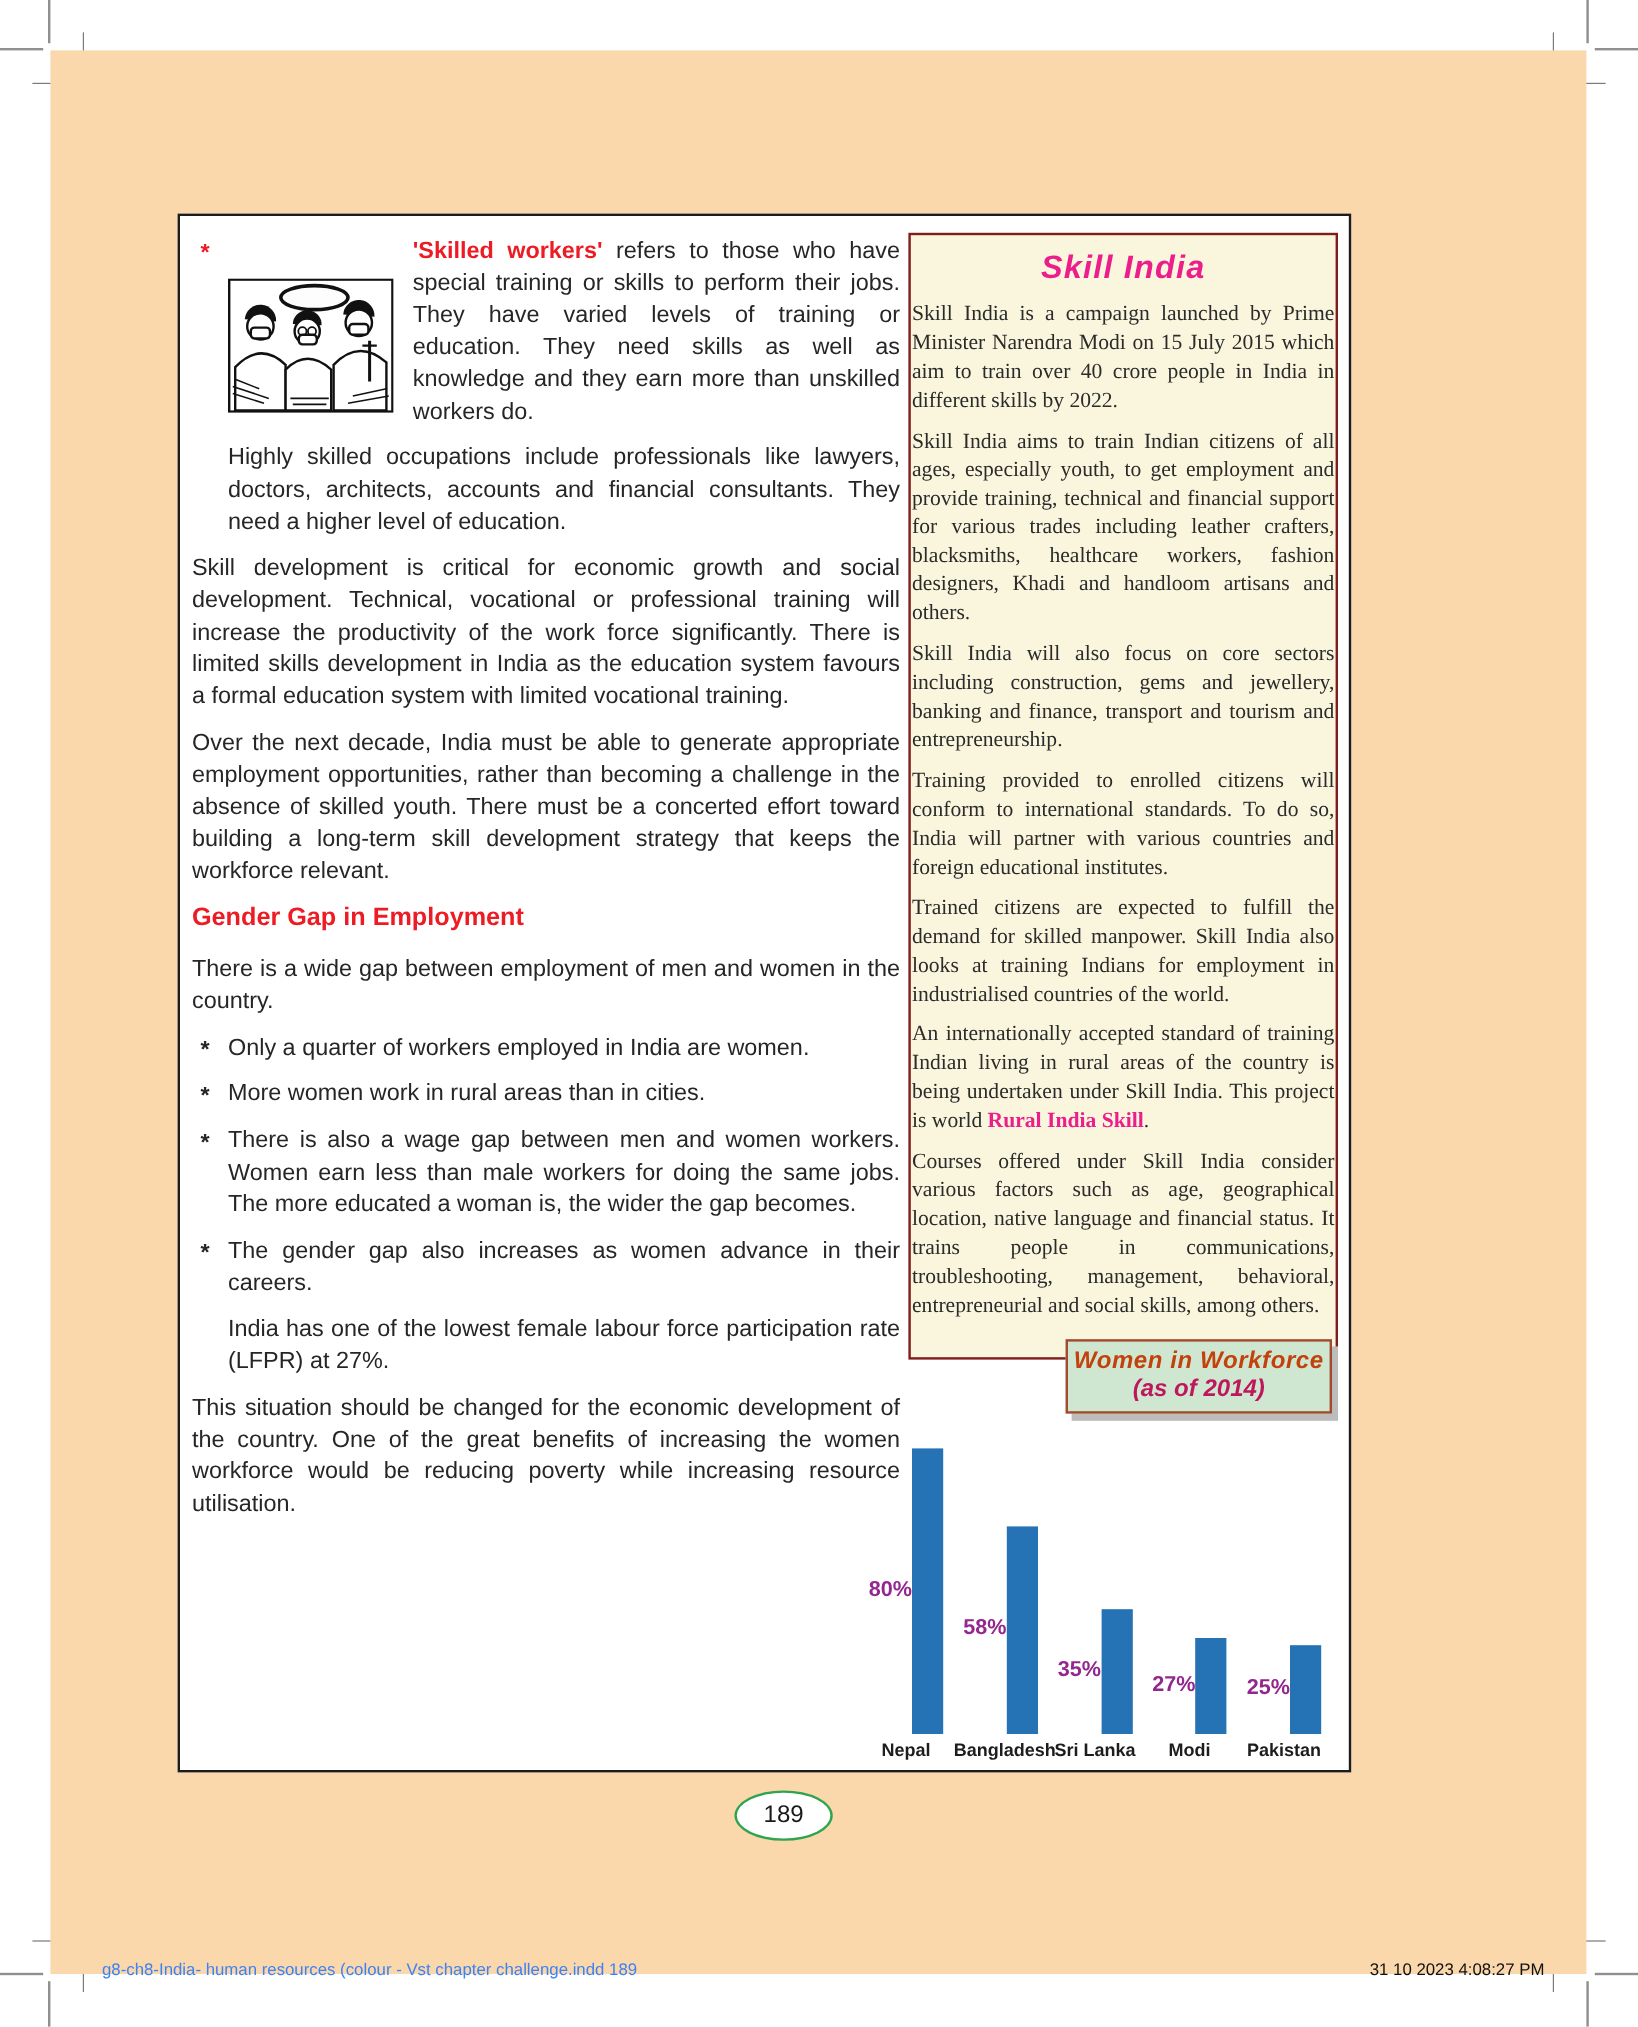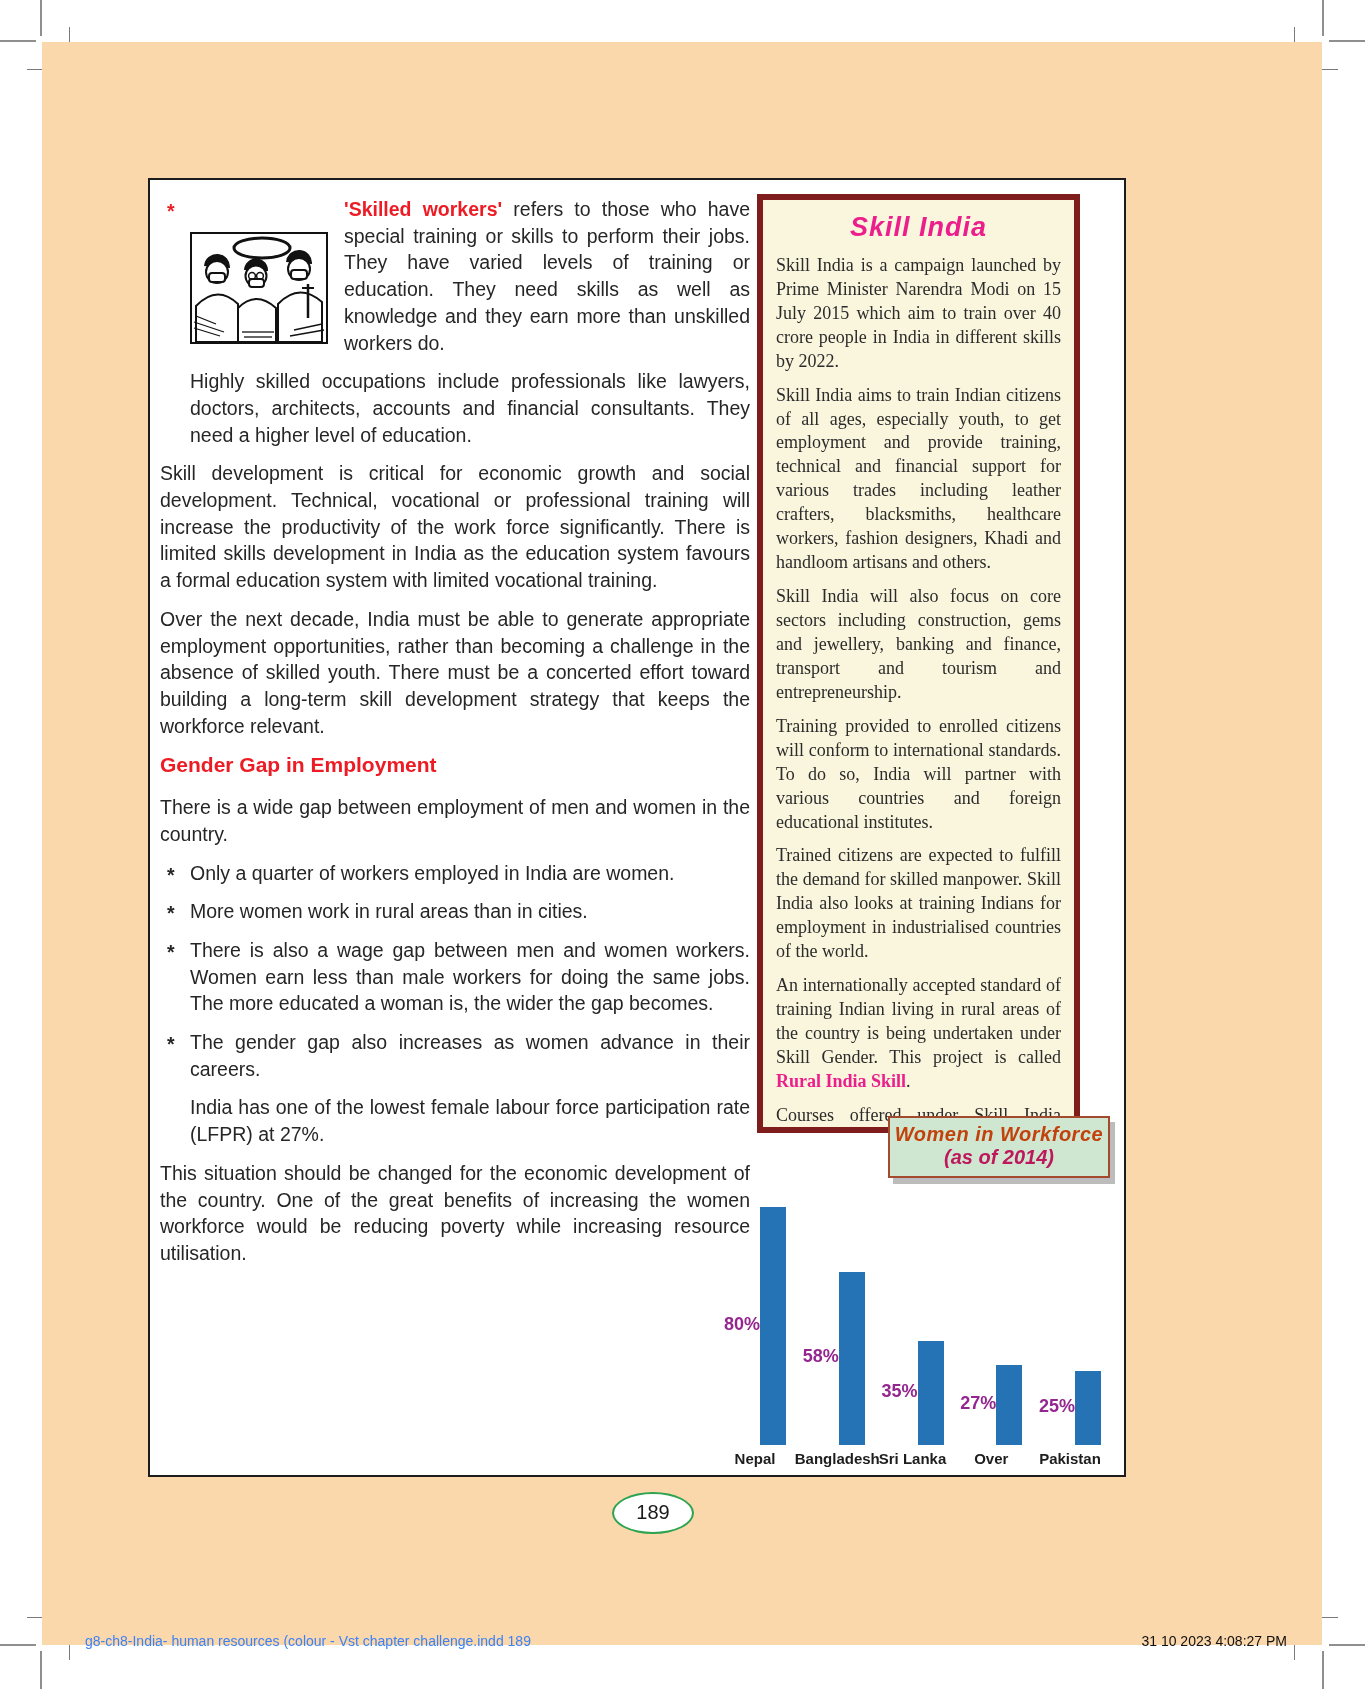--- a/index.html
+++ b/index.html
@@ -16,22 +16,22 @@
   .left-col{position:absolute;left:10px;top:16px;width:590px;color:#262626;
             font-size:19.5px;line-height:1.37;text-align:justify;}
   .left-col p{margin:0 0 12px 0;}
   .indent{padding-left:30px;}
   .bullet{position:relative;padding-left:30px;margin:0 0 12px 0;}
   .bullet .marker{position:absolute;left:7px;top:2px;font-weight:bold;}
   .red{color:#ed1c24;font-weight:bold;}
   h3.gender{color:#ed1c24;font-size:21px;margin:6px 0 14px 0;text-align:left;}
   .illu{float:left;width:138px;height:112px;margin:36px 16px 6px 0;}
   
-  .skill-box{position:absolute;left:607px;top:14px;width:323px;height:939px;box-sizing:border-box;
-             background:#faf6dd;border:6px solid #7f1d1d;padding:8px 13px;overflow:hidden;
+  .skill-box{position:absolute;left:607px;top:14px;width:358px;height:939px;box-sizing:border-box;
+             background:#faf6dd;border:2px solid #7f1d1d;padding:8px 1px;overflow:hidden;
              font-family:"Liberation Serif", serif;font-size:18px;line-height:1.33;
              color:#2b2b2b;text-align:justify;}
   .skill-box h2{margin:2px 0 8px 0;text-align:center;font-family:"Liberation Sans",sans-serif;
                 font-style:italic;font-weight:bold;letter-spacing:1px;
                 color:#ec1e8c;font-size:27px;}
   .skill-box p{margin:0 0 10px 0;}
   .magenta{color:#ec1e8c;font-weight:bold;}
   
   .chart{position:absolute;left:560px;top:930px;width:405px;height:362px;}
   .bars{position:absolute;left:0;top:0;width:100%;height:335px;display:flex;
@@ -143,21 +143,21 @@
       <p>This situation should be changed for the economic development of the country. One of the great benefits of increasing the women workforce would be reducing poverty while increasing resource utilisation.</p>
     </div>
 
     <aside class="skill-box">
       <h2>Skill India</h2>
       <p>Skill India is a campaign launched by Prime Minister Narendra Modi on 15 July 2015 which aim to train over 40 crore people in India in different skills by 2022.</p>
       <p>Skill India aims to train Indian citizens of all ages, especially youth, to get employment and provide training, technical and financial support for various trades including leather crafters, blacksmiths, healthcare workers, fashion designers, Khadi and handloom artisans and others.</p>
       <p>Skill India will also focus on core sectors including construction, gems and jewellery, banking and finance, transport and tourism and entrepreneurship.</p>
       <p>Training provided to enrolled citizens will conform to international standards. To do so, India will partner with various countries and foreign educational institutes.</p>
       <p>Trained citizens are expected to fulfill the demand for skilled manpower. Skill India also looks at training Indians for employment in industrialised countries of the world.</p>
-      <p><span>An internationally accepted standard of training Indian living in rural areas of the country is being undertaken under Skill Gender. This project is called </span><strong class="magenta">Rural India Skill</strong><span>.</span></p>
+      <p><span>An internationally accepted standard of training Indian living in rural areas of the country is being undertaken under Skill India. This project is world </span><strong class="magenta">Rural India Skill</strong><span>.</span></p>
       <p>Courses offered under Skill India consider various factors such as age, geographical location, native language and financial status. It trains people in communications, troubleshooting, management, behavioral, entrepreneurial and social skills, among others.</p>
     </aside>
 
     <div class="chart">
       <div class="bars">
           <div class="bar-group">
             <div class="bar-value" style="color: rgb(147, 39, 143);">80%</div>
             <div class="bar" style="background: rgb(37, 115, 181); height: 238px;"></div>
           </div>
           <div class="bar-group">
@@ -174,21 +174,21 @@
           </div>
           <div class="bar-group">
             <div class="bar-value" style="color: rgb(147, 39, 143);">25%</div>
             <div class="bar" style="background: rgb(37, 115, 181); height: 74px;"></div>
           </div>
         </div>
       <div class="cats">
           <div class="bar-cat" style="color: rgb(29, 29, 29);">Nepal</div>
           <div class="bar-cat" style="color: rgb(29, 29, 29);">Bangladesh</div>
           <div class="bar-cat" style="color: rgb(29, 29, 29);">Sri Lanka</div>
-          <div class="bar-cat" style="color: rgb(29, 29, 29);">Over</div>
+          <div class="bar-cat" style="color: rgb(29, 29, 29);">Modi</div>
           <div class="bar-cat" style="color: rgb(29, 29, 29);">Pakistan</div>
         </div>
       <div class="chart-title-box">
         <div class="ct">Women in Workforce</div>
         <div class="cs">(as of 2014)</div>
       </div>
     </div>
 
   </div>
 

